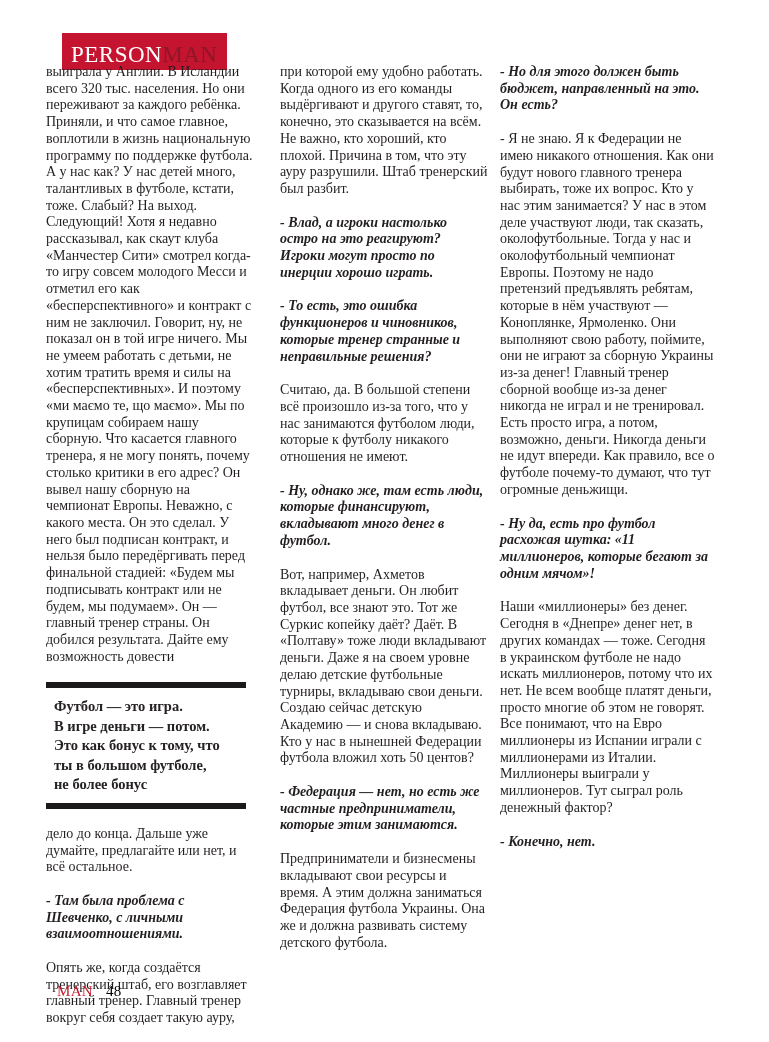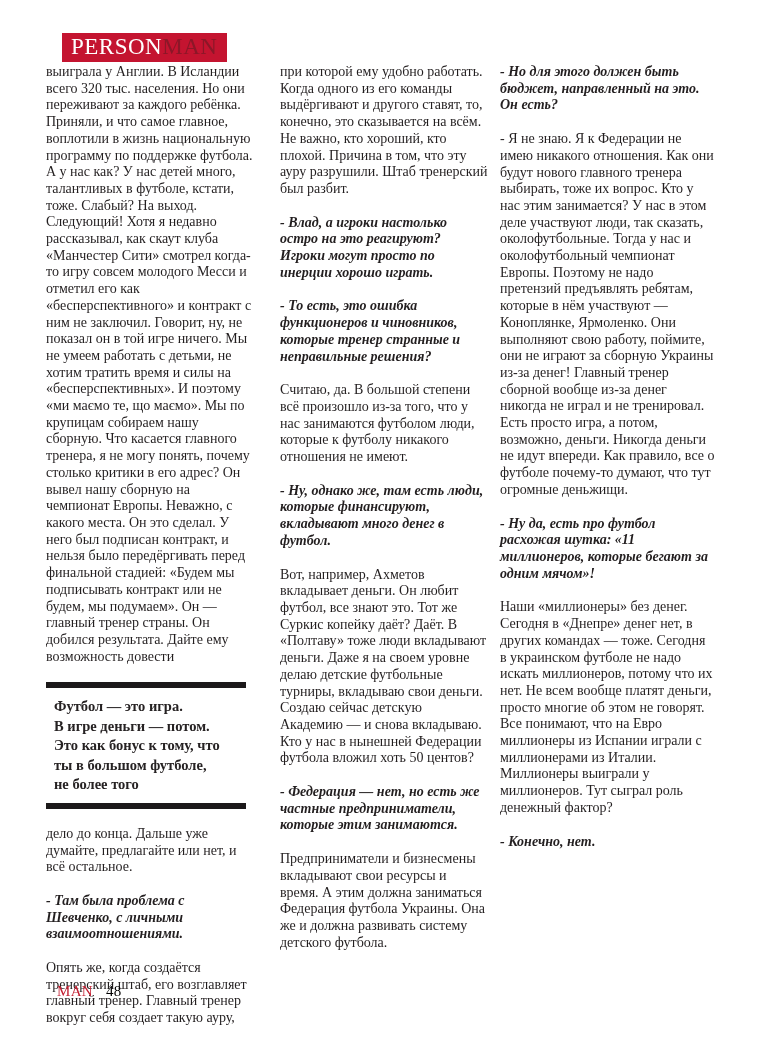--- a/index.html
+++ b/index.html
@@ -1,19 +1,19 @@
 <!DOCTYPE html>
 <html><head>
 <meta charset="utf-8">
 <style>
   html,body{margin:0;padding:0;background:#e8e8e8;}
   .page{position:relative;width:769px;height:1042px;background:#ffffff;overflow:hidden;
         font-family:"Liberation Serif",serif;}
   .logo{position:absolute;left:62px;top:33px;height:27px;background:#c41430;
-        display:flex;align-items:center;padding:0 10px 2px 9px;
+        display:flex;align-items:center;padding:8px 10px 2px 9px;
         font-family:"Liberation Serif",serif;font-size:23px;font-weight:500;letter-spacing:.5px;}
   .logo .w{color:#ffffff;}
   .logo .d{color:#8c1728;}
   .col{position:absolute;top:64px;font-size:14px;line-height:16.7px;color:#231f20;}
   .col-1{left:46px;width:208px;}
   .col-2{left:280px;width:208px;}
   .col-3{left:500px;width:215px;}
   .para{margin:0 0 17px 0;}
   .question{margin:0 0 17px 0;font-weight:bold;font-style:italic;}
   .para:last-child,.question:last-child{margin-bottom:0;}
@@ -36,21 +36,21 @@
       <span class="d">MAN</span>
   </div>
 
   <div class="col col-1">
     <p class="para">выиграла у Англии. В Исландии всего 320 тыс. населения. Но они переживают за каждого ребёнка. Приняли, и что самое главное, воплотили в жизнь национальную программу по поддержке футбола. А у нас как? У нас детей много, талантливых в футболе, кстати, тоже. Слабый? На выход. Следующий! Хотя я недавно рассказывал, как скаут клуба «Манчестер Сити» смотрел когда-то игру совсем молодого Месси и отметил его как «бесперспективного» и контракт с ним не заключил. Говорит, ну, не показал он в той игре ничего. Мы не умеем работать с детьми, не хотим тратить время и силы на «бесперспективных». И поэтому «ми маємо те, що маємо». Мы по крупицам собираем нашу сборную. Что касается главного тренера, я не могу понять, почему столько критики в его адрес? Он вывел нашу сборную на чемпионат Европы. Неважно, с какого места. Он это сделал. У него был подписан контракт, и нельзя было передёргивать перед финальной стадией: «Будем мы подписывать контракт или не будем, мы подумаем». Он — главный тренер страны. Он добился результата. Дайте ему возможность довести</p>
     <div class="pullquote">
       <div class="ql">Футбол — это игра.</div>
       <div class="ql">В игре деньги — потом.</div>
       <div class="ql">Это как бонус к тому, что</div>
       <div class="ql">ты в большом футболе,</div>
-      <div class="ql">не более того</div>
+      <div class="ql">не более бонус</div>
     </div>
     <p class="para">дело до конца. Дальше уже думайте, предлагайте или нет, и всё остальное.</p>
     <p class="question">- Там была проблема с Шевченко, с личными взаимоотношениями.</p>
     <p class="para">Опять же, когда создаётся тренерский штаб, его возглавляет главный тренер. Главный тренер вокруг себя создает такую ауру,</p>
   </div>
 
   <div class="col col-2">
     <p class="para">при которой ему удобно работать. Когда одного из его команды выдёргивают и другого ставят, то, конечно, это сказывается на всём. Не важно, кто хороший, кто плохой. Причина в том, что эту ауру разрушили. Штаб тренерский был разбит.</p>
     <p class="question">- Влад, а игроки настолько остро на это реагируют? Игроки могут просто по инерции хорошо играть.</p>
     <p class="question">- То есть, это ошибка функционеров и чиновников, которые тренер странные и неправильные решения?</p>

